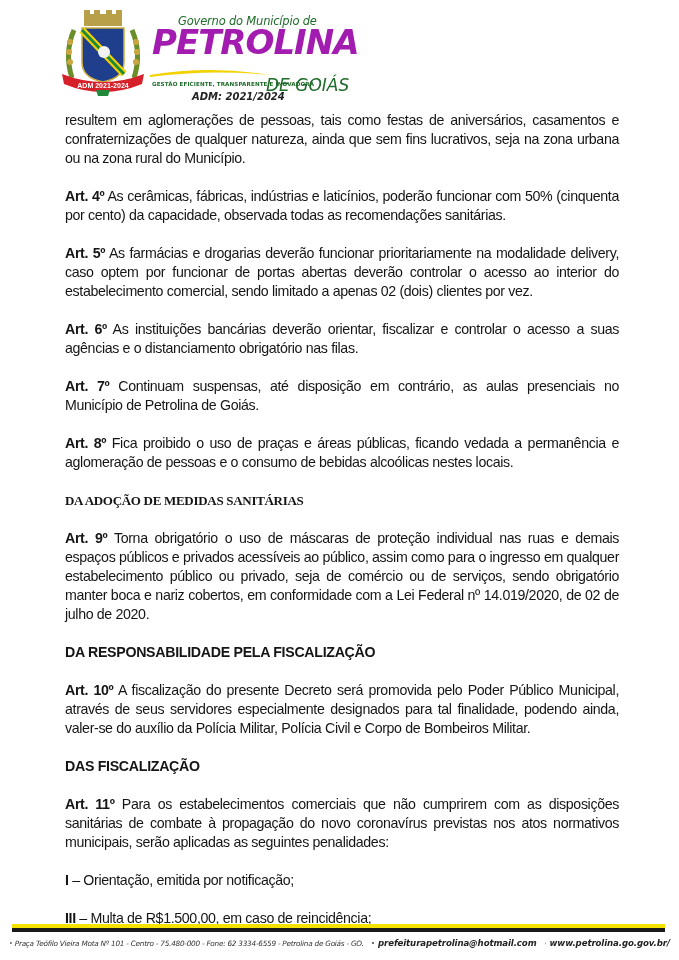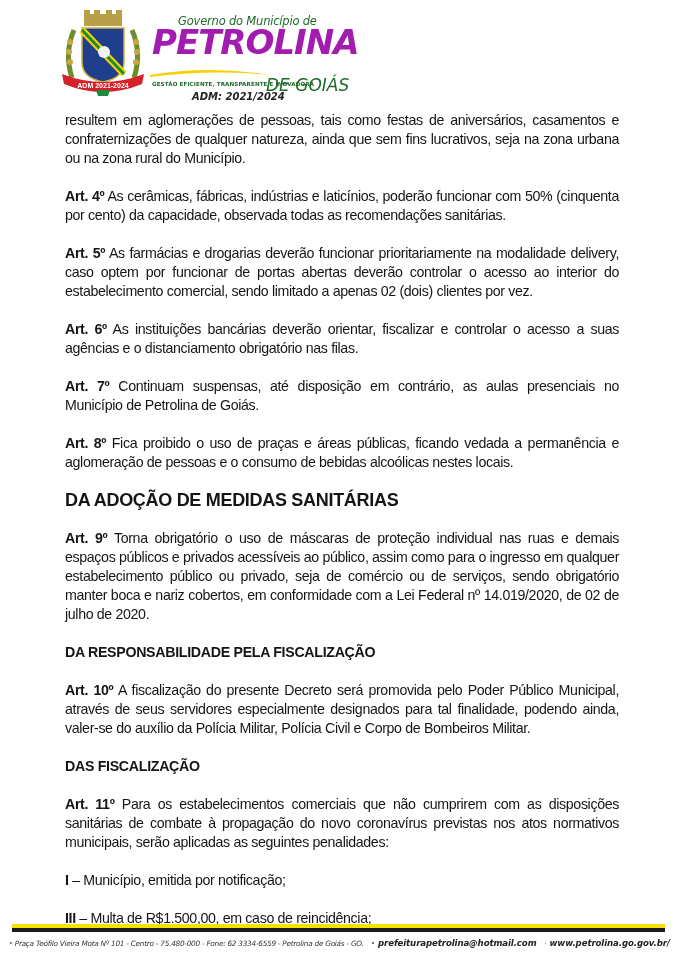--- a/index.html
+++ b/index.html
@@ -76,33 +76,33 @@
 
 <div class="content">
   <p class="para">resultem em aglomerações de pessoas, tais como festas de aniversários, casamentos e confraternizações de qualquer natureza, ainda que sem fins lucrativos, seja na zona urbana ou na zona rural do Município.</p>
 
   <p class="para"><b>Art. 4º</b><span> As cerâmicas, fábricas, indústrias e laticínios, poderão funcionar com 50% (cinquenta por cento) da capacidade, observada todas as recomendações sanitárias.</span></p>
   <p class="para"><b>Art. 5º</b><span> As farmácias e drogarias deverão funcionar prioritariamente na modalidade delivery, caso optem por funcionar de portas abertas deverão controlar o acesso ao interior do estabelecimento comercial, sendo limitado a apenas 02 (dois) clientes por vez.</span></p>
   <p class="para"><b>Art. 6º</b><span> As instituições bancárias deverão orientar, fiscalizar e controlar o acesso a suas agências e o distanciamento obrigatório nas filas.</span></p>
   <p class="para"><b>Art. 7º</b><span> Continuam suspensas, até disposição em contrário, as aulas presenciais no Município de Petrolina de Goiás.</span></p>
   <p class="para"><b>Art. 8º</b><span> Fica proibido o uso de praças e áreas públicas, ficando vedada a permanência e aglomeração de pessoas e o consumo de bebidas alcoólicas nestes locais.</span></p>
 
-  <h2 class="section-heading" style="font-size:18px;">DA ADOÇÃO DE MEDIDAS SANITÁRIAS</h2>
+  <h2 class="section-heading" style="font-size:13px;font-family:Liberation Serif, serif;">DA ADOÇÃO DE MEDIDAS SANITÁRIAS</h2>
 
   <p class="para"><b>Art. 9º</b><span> Torna obrigatório o uso de máscaras de proteção individual nas ruas e demais espaços públicos e privados acessíveis ao público, assim como para o ingresso em qualquer estabelecimento público ou privado, seja de comércio ou de serviços, sendo obrigatório manter boca e nariz cobertos, em conformidade com a Lei Federal nº 14.019/2020, de 02 de julho de 2020.</span></p>
 
   <h2 class="section-heading" style="font-size:14.2px;">DA RESPONSABILIDADE PELA FISCALIZAÇÃO</h2>
 
   <p class="para"><b>Art. 10º</b><span> A fiscalização do presente Decreto será promovida pelo Poder Público Municipal, através de seus servidores especialmente designados para tal finalidade, podendo ainda, valer-se do auxílio da Polícia Militar, Polícia Civil e Corpo de Bombeiros Militar.</span></p>
 
   <h2 class="section-heading" style="font-size:14.2px;">DAS FISCALIZAÇÃO</h2>
 
   <p class="para"><b>Art. 11º</b><span> Para os estabelecimentos comerciais que não cumprirem com as disposições sanitárias de combate à propagação do novo coronavírus previstas nos atos normativos municipais, serão aplicadas as seguintes penalidades:</span></p>
 
-  <p class="list-item"><b>I</b><span> – Município, emitida por notificação;</span></p>
+  <p class="list-item"><b>I</b><span> – Orientação, emitida por notificação;</span></p>
   <p class="list-item"><b>III</b><span> – Multa de R$1.500,00, em caso de reincidência;</span></p>
 </div>
 
 <div class="footer-bar">
   <div class="yellow"></div>
   <div class="black"></div>
 </div>
 
 <div class="footer">
   <svg class="icon" width="8" height="10" viewBox="0 0 8 10" style="margin-right:3px;">

